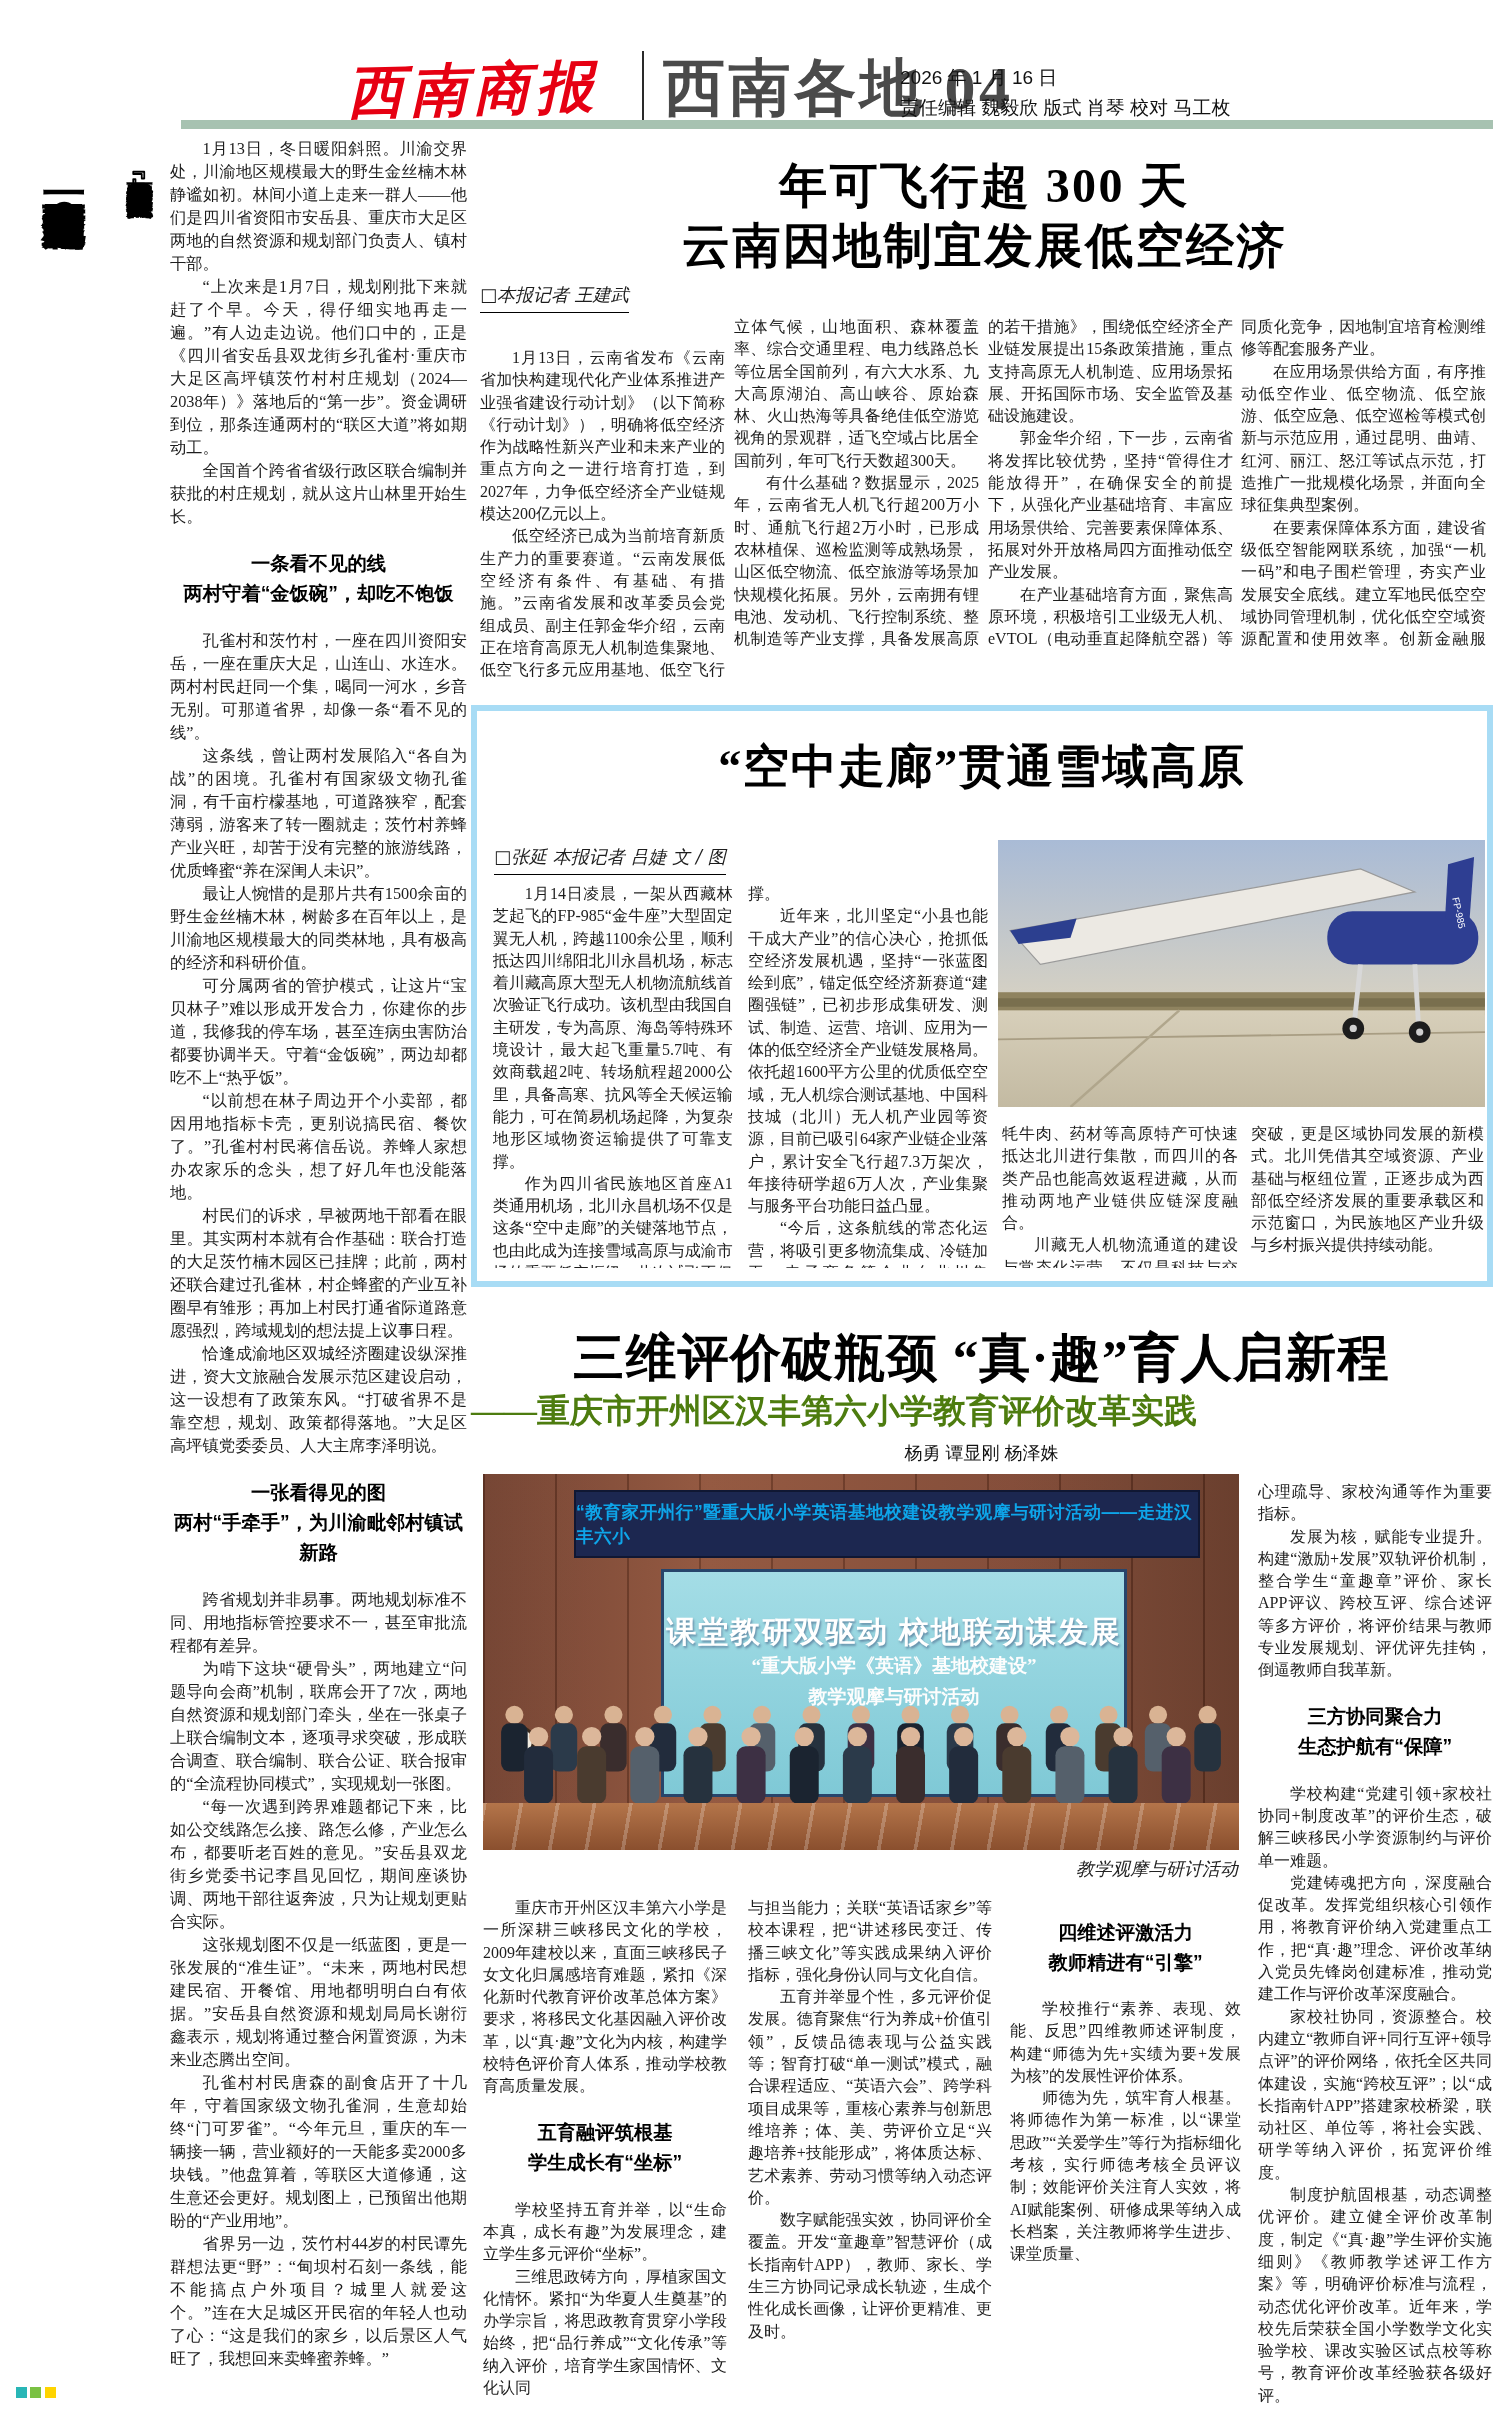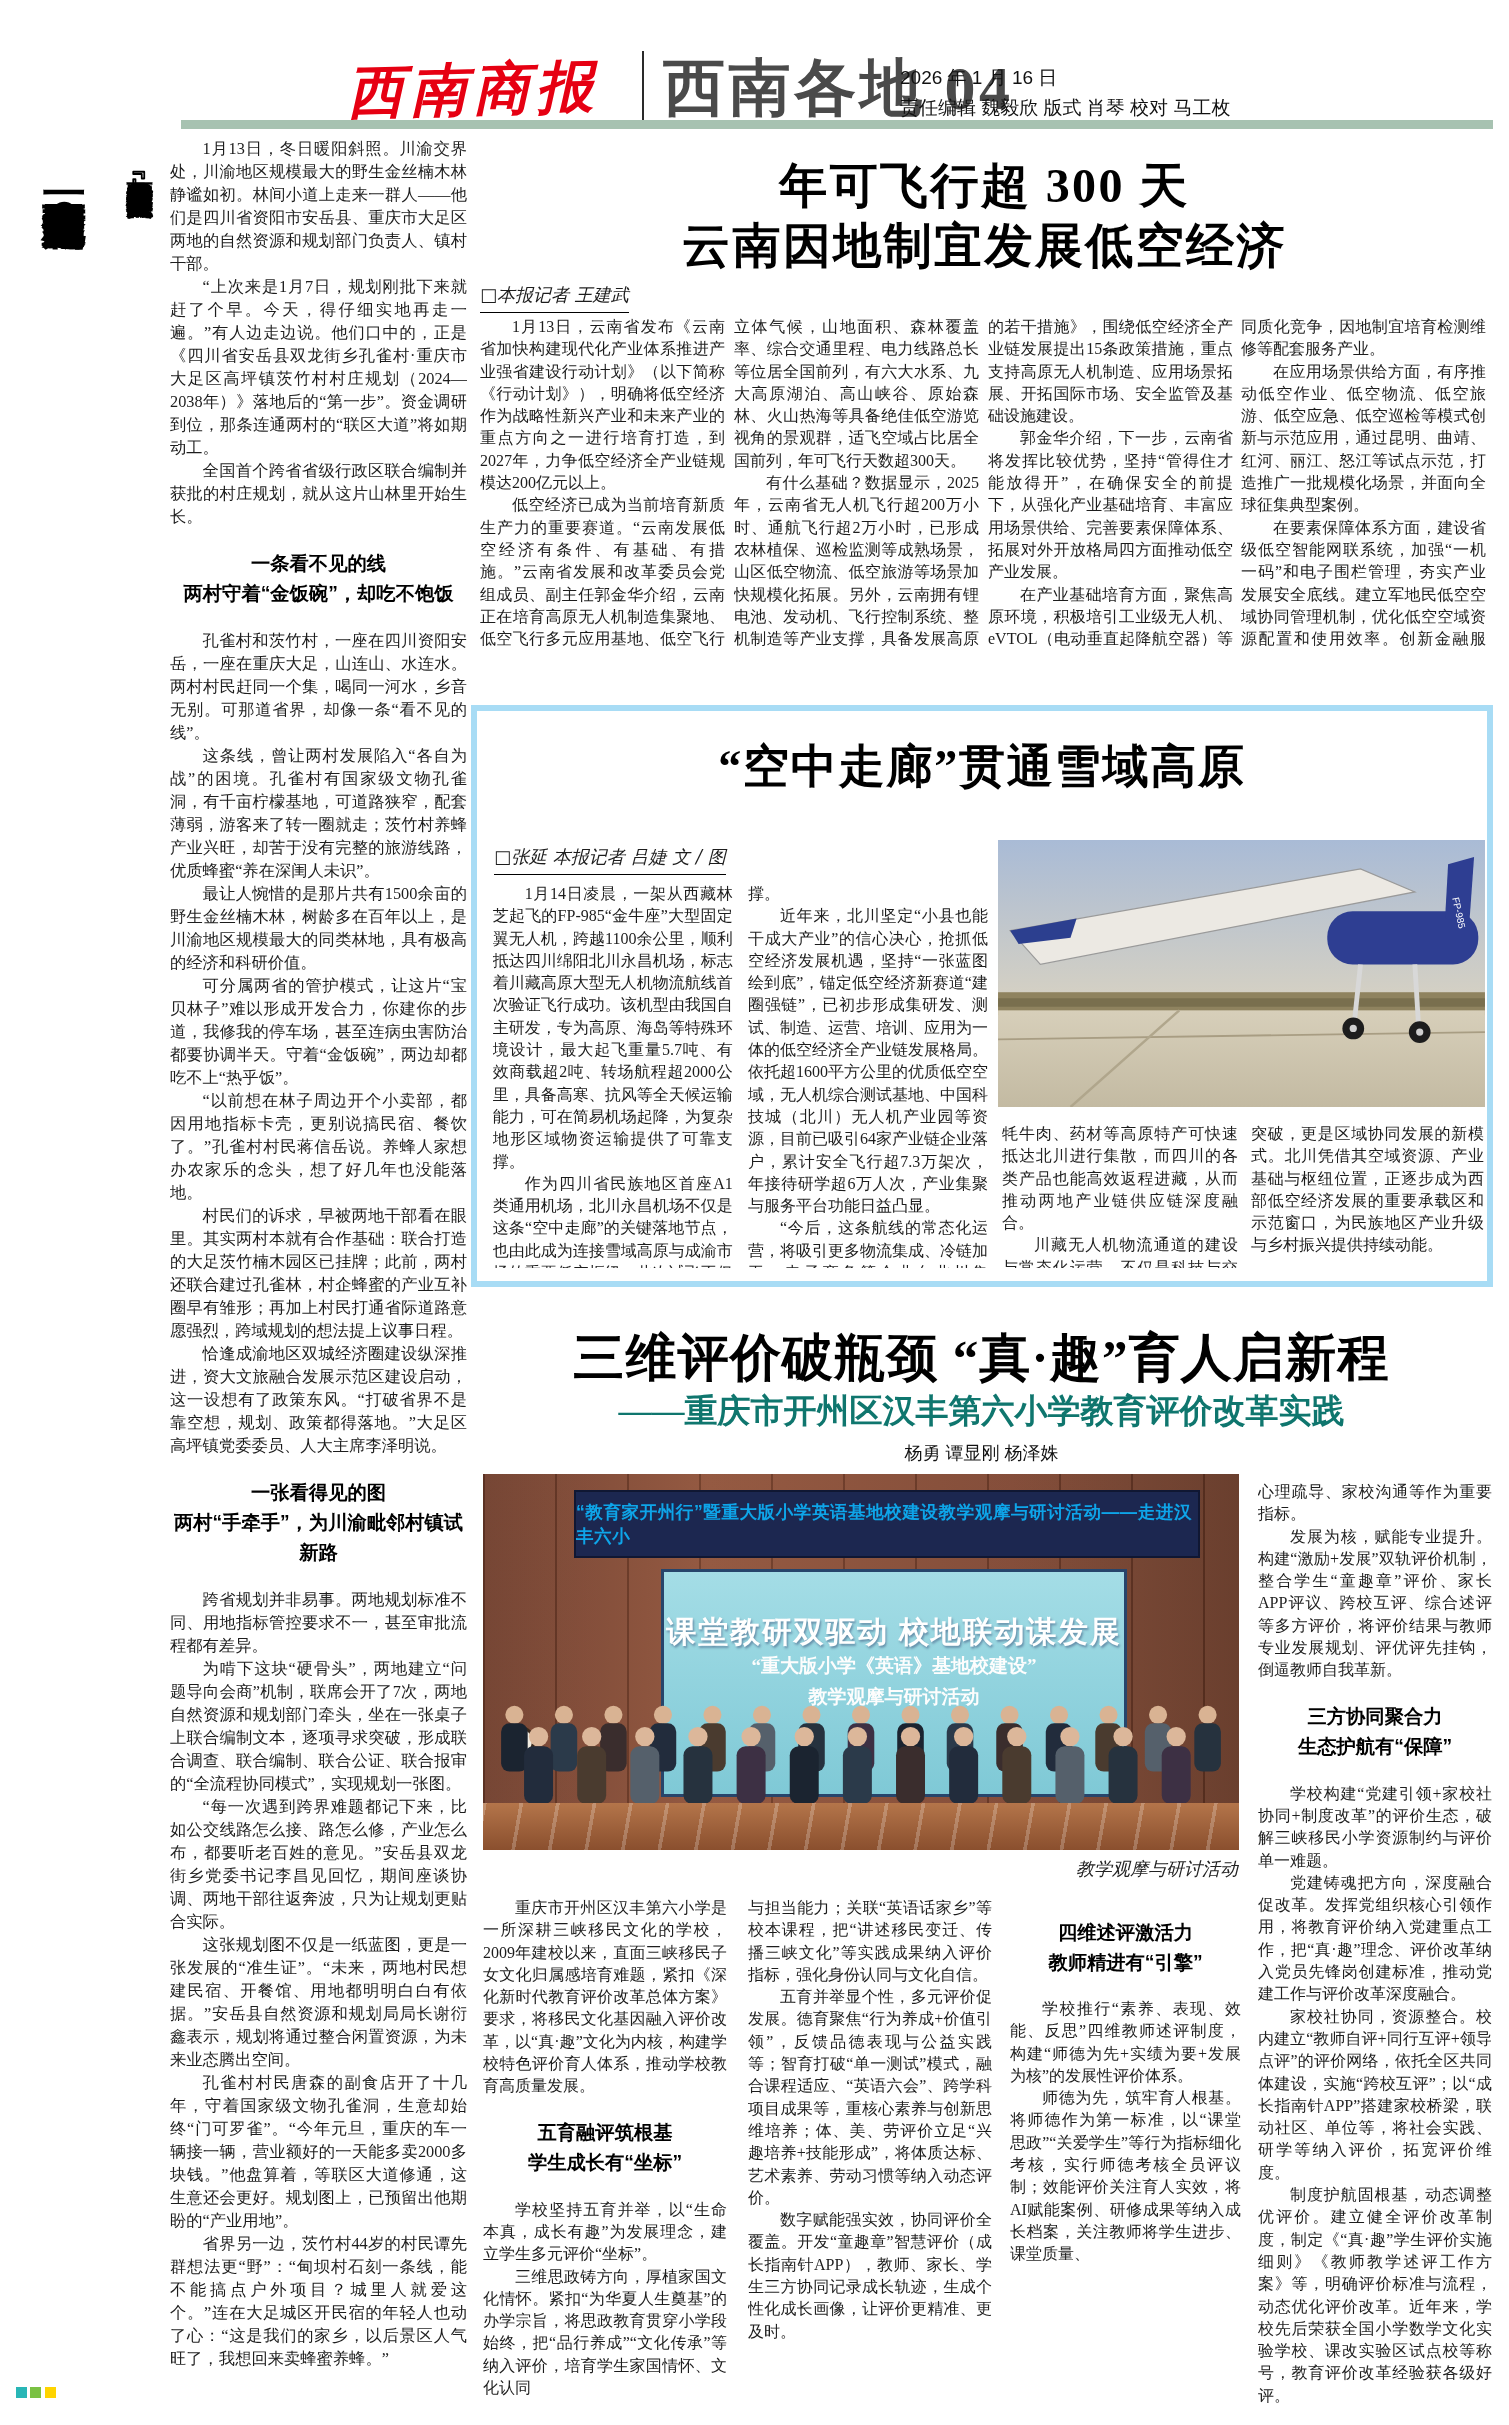--- a/index.html
+++ b/index.html
@@ -26,36 +26,36 @@
   .para.cont{text-indent:0;}
   .col-subhead{text-align:center;font-family:"Liberation Sans",sans-serif;font-weight:700;
                font-size:19.3px;line-height:30px;margin:20.5px 0;color:#000;}
   .byline{display:inline-block;font-size:18px;border-bottom:1.8px solid #000;padding-bottom:4.8px;
           font-family:"DejaVu Serif",serif;font-style:italic;}
   
   .eco-title{position:absolute;left:477px;top:156px;width:1015px;text-align:center;font-weight:900;
              font-size:48px;line-height:60px;color:#000;letter-spacing:2.4px;}
   .eco-byline{position:absolute;left:480px;top:283px;}
   .eco-col{position:absolute;top:316px;width:245px;height:330px;overflow:hidden;font-size:16px;line-height:22.3px;}
-  #ecoc1{left:480px;} #ecoc2{left:734px;} #ecoc3{left:988px;} #ecoc4{left:1241px;}
+  #ecoc1{left:480px;margin-top:31px;} #ecoc2{left:734px;} #ecoc3{left:988px;} #ecoc4{left:1241px;}
   
   .drone-box{position:absolute;left:471px;top:705px;width:1010px;height:570px;border:6px solid #a8dcf5;background:#fff;}
   .drone-title{position:absolute;left:0;top:25px;width:100%;text-align:center;font-weight:900;
                font-size:46px;letter-spacing:1.8px;color:#000;}
   .drone-sub{position:absolute;left:0;top:95px;width:100%;text-align:center;font-weight:700;
              font-size:31px;color:#000;}
   .drone-byline{position:absolute;left:17px;top:134px;}
   .drone-col{position:absolute;top:172px;height:385px;width:240px;overflow:hidden;font-size:16px;line-height:22.3px;}
   #drc1{left:15.7px;} #drc2{left:271px;} #drc3{left:525px;top:412px;height:145px;width:236px;}
   #drc4{left:774px;top:412px;height:145px;width:233px;}
   .drone-photo{position:absolute;left:521px;top:129px;width:487px;height:267px;overflow:hidden;background:#b9c6da;}
   
   .edu-title{position:absolute;left:471px;top:1324px;width:1021px;text-align:center;font-weight:900;
              font-size:51px;color:#000;letter-spacing:1.2px;}
-  .edu-sub{position:absolute;left:471px;top:1389px;width:1021px;text-align:center;font-weight:700;font-size:33px;color:#0f766e;}
+  .edu-sub{position:absolute;left:471px;top:1389px;width:1021px;font-weight:700;font-size:33px;color:#4d7c0f;}
   .edu-authors{position:absolute;left:471px;top:1441px;width:1021px;text-align:center;font-size:18px;
                font-family:"Liberation Sans",sans-serif;color:#111;}
   .edu-photo{position:absolute;left:483px;top:1474px;width:756px;height:376px;overflow:hidden;
              background:linear-gradient(90deg,#6f3c2a,#8f5138 30%,#7e4530 70%,#623523);}
   .edu-photo .panels{position:absolute;inset:0;background:repeating-linear-gradient(90deg,rgba(0,0,0,.18) 0 2.4px,rgba(255,255,255,.05) 2.4px 72px);}
   .led-banner{position:absolute;left:91px;top:15.7px;width:622px;height:64px;background:#1c2750;
               display:flex;align-items:center;justify-content:center;border:2.4px solid #101733;}
   .led-banner span{color:#0ea5e9;font-size:17.5px;font-weight:700;font-family:"Liberation Sans",sans-serif;letter-spacing:0.6px;}
   .screen{position:absolute;left:178px;top:95px;width:460px;height:222px;
           background:linear-gradient(#a4dde6,#7fc9d6);border:3.6px solid #27456b;text-align:center;}

